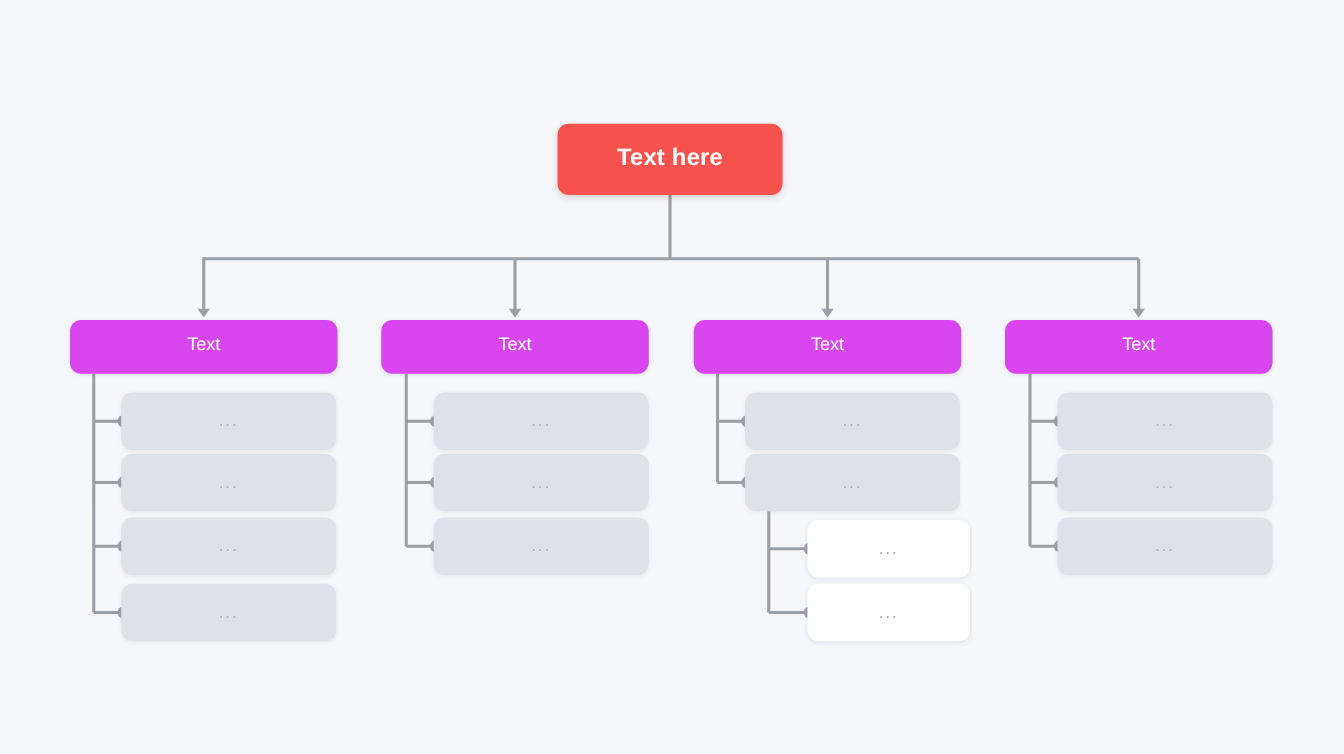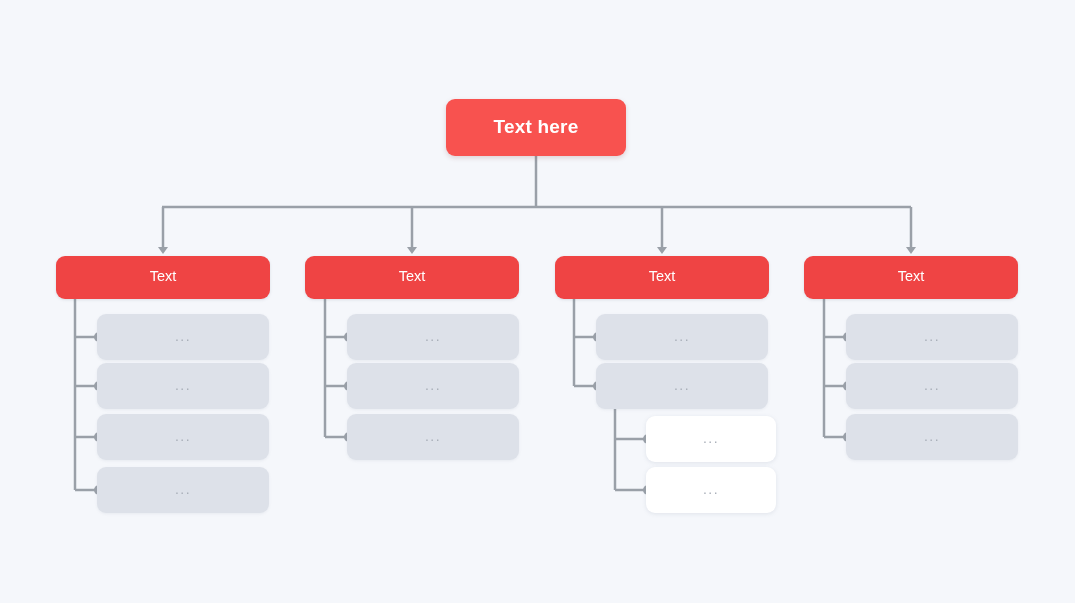--- a/index.html
+++ b/index.html
@@ -47,21 +47,21 @@
     background: #f8524f;
     color: #ffffff;
     font-size: 19px;
     font-weight: bold;
     letter-spacing: 0.2px;
     box-shadow: 0 2px 5px rgba(120, 40, 40, 0.18);
   }
 
   .node-branch {
     border-radius: 9px;
-    background: #ef4444;
+    background: #d946ef;
     color: #ffffff;
     font-size: 14.5px;
     font-weight: normal;
     box-shadow: 0 1px 3px rgba(90, 100, 120, 0.16);
   }
 
   .node-leaf {
     border-radius: 9px;
     background: #dde1e9;
     color: #a8aeb8;

